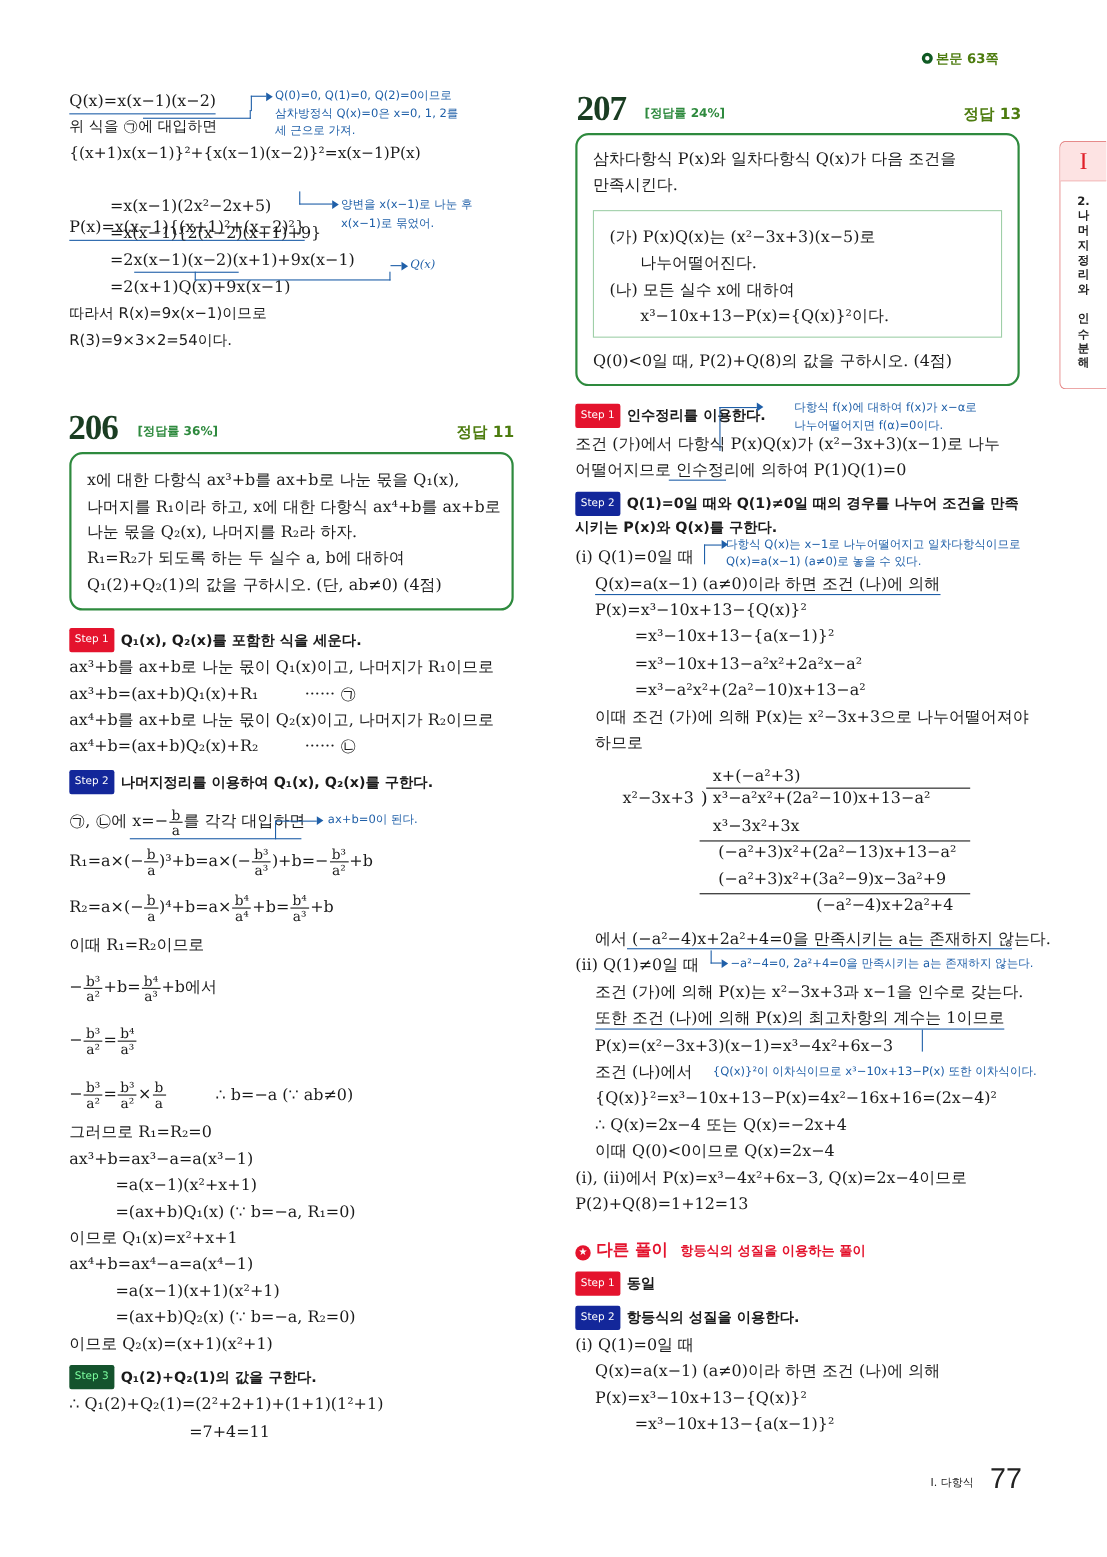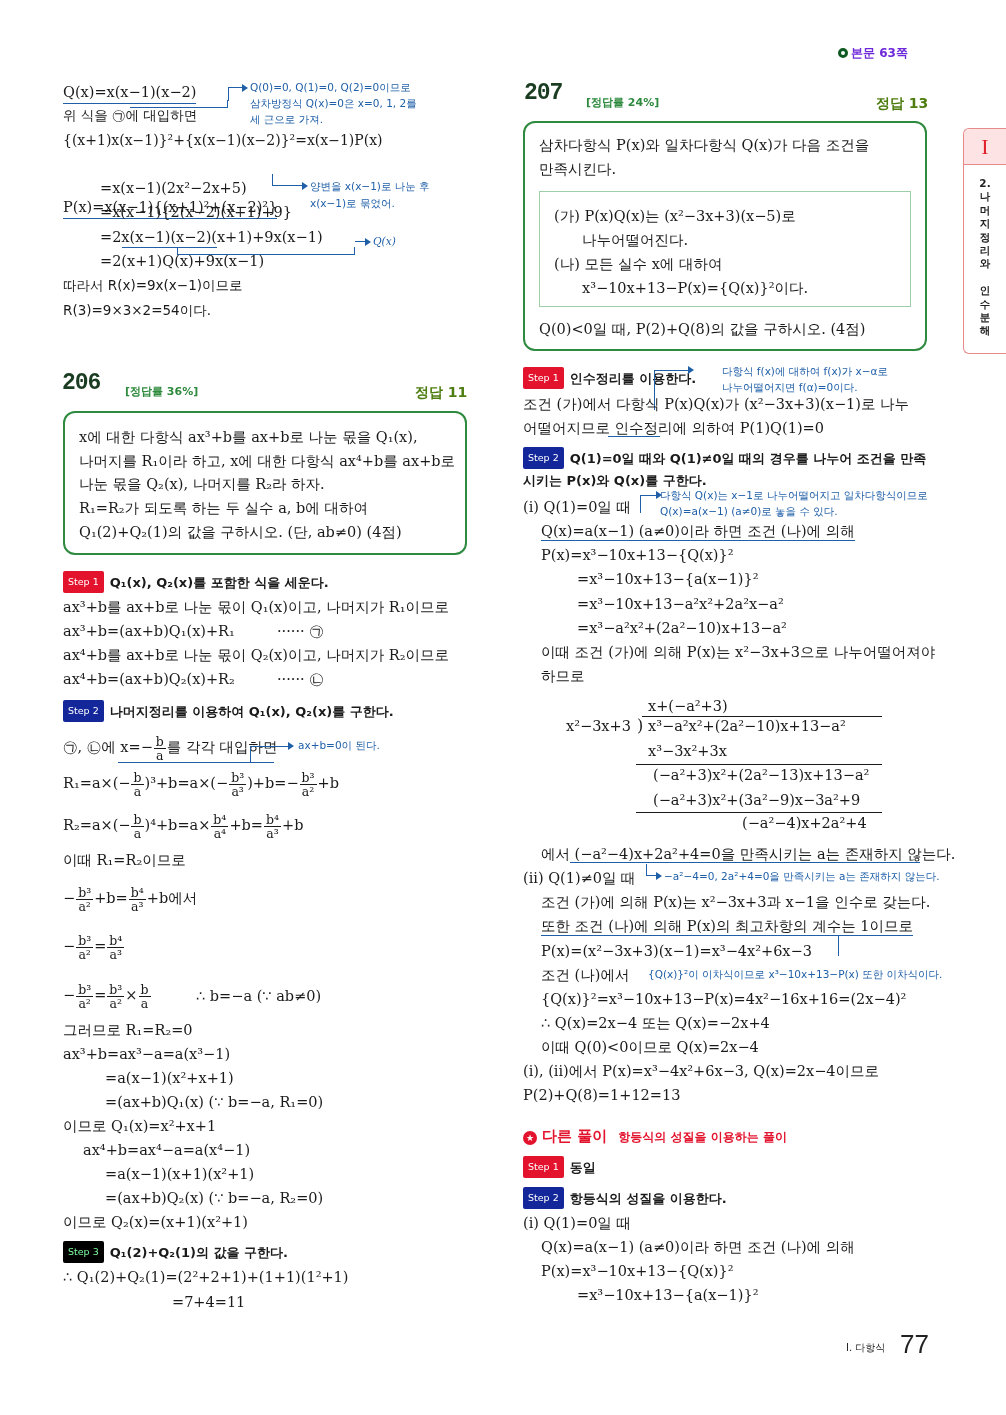--- a/index.html
+++ b/index.html
@@ -5,46 +5,46 @@
   * { box-sizing: border-box; margin: 0; padding: 0; }
   html, body { width: 1006px; height: 1415px; background: #ffffff; overflow: hidden; }
   body { position: relative; font-family: "DejaVu Serif", "Liberation Serif", serif; color: #1a1a1a; font-size: 14.5px; }
   .abs { position: absolute; }
   .sans { font-family: "DejaVu Sans", "Liberation Sans", sans-serif; }
   .line { position: absolute; white-space: nowrap; line-height: 20px; font-size: 14.5px; }
   .ul { border-bottom: 1.6px solid #1f5fa8; padding-bottom: 1px; }
   .note { position: absolute; color: #1f5fa8; font-family: "DejaVu Sans", sans-serif; font-size: 10.5px; line-height: 14px; white-space: nowrap; }
   .arrow { position: absolute; border-color: #1f5fa8; border-style: solid; border-width: 0; }
   .arrowhead { position: absolute; width: 0; height: 0; border-top: 4px solid transparent; border-bottom: 4px solid transparent; border-left: 6px solid #1f5fa8; }
-  .pnum { position: absolute; font-family: Liberation Mono, monospace; font-weight: bold; font-size: 23px; color: #1a3d22; letter-spacing: -1px; }
+  .pnum { position: absolute; font-family: Liberation Serif, serif; font-weight: bold; font-size: 32px; color: #1a3d22; letter-spacing: -1px; }
   .rate { position: absolute; font-family: "DejaVu Sans", sans-serif; font-size: 11px; color: #2e8a3e; font-weight: bold; }
   .answer { position: absolute; font-family: "DejaVu Sans", sans-serif; font-weight: bold; font-size: 14px; color: #4d7c0f; }
   .qbox { position: absolute; border: 2px solid #2e8a3e; border-radius: 12px; background: #fff; }
   .qline { position: absolute; white-space: nowrap; font-size: 14.5px; line-height: 20px; }
   .cond { position: absolute; border: 1.5px solid #9fcfa8; background: #fff; }
   .badge { display: inline-block; font-family: "DejaVu Sans", sans-serif; font-size: 9.5px; color: #fff; padding: 1px 5px; border-radius: 2px; margin-right: 6px; vertical-align: 2px; }
   .b-red { background: #e4132d; }
   .b-blue { background: #13279a; }
-  .b-green { background: #000000; color: #7dffa0; }
+  .b-green { background: #14532d; color: #7dffa0; }
   .steptitle { font-family: "DejaVu Sans", sans-serif; font-weight: bold; font-size: 13px; }
   .frac { display: inline-block; vertical-align: middle; text-align: center; font-size: 12.5px; line-height: 13px; margin: 0 1px; }
   .frac .n { display: block; border-bottom: 1px solid #1a1a1a; padding: 0 2px; }
   .frac .d { display: block; padding: 0 2px; }
   .side-tab { position: absolute; left: 963px; top: 128px; width: 43px; height: 226px; border: 1.5px solid #e68a8a; border-right: none; border-radius: 6px 0 0 6px; background: #fff; }
   .side-tab .head { height: 36px; background: #fde3e3; border-bottom: 1px solid #e68a8a; text-align: center; color: #e0202a; font-family: "Liberation Serif", serif; font-size: 22px; line-height: 36px; border-radius: 6px 0 0 0; }
   .side-tab .vtext { font-family: "DejaVu Sans", sans-serif; font-size: 10.5px; font-weight: bold; color: #222; text-align: center; line-height: 13.4px; padding-top: 12px; white-space: pre-line; }
   .alt-title { position: absolute; font-family: "DejaVu Sans", sans-serif; font-weight: bold; color: #e4132d; }
   .footer-chap { position: absolute; font-family: "DejaVu Sans", sans-serif; font-size: 10px; color: #222; }
   .footer-page { position: absolute; font-family: "Liberation Sans", sans-serif; font-size: 26px; color: #222; }
   .divbar { position: absolute; border-top: 1.5px solid #1a1a1a; }
 </style>
 </head>
 <body>
 
-<div class="abs sans" style="left:838px;top:45px;font-size:12px;font-weight:bold;color:#6d28d9;white-space:nowrap;">
+<div class="abs sans" style="left:838px;top:45px;font-size:12px;font-weight:bold;color:#4d7c0f;white-space:nowrap;">
   <span style="display:inline-block;width:10px;height:10px;border:3px solid #0f5a23;border-radius:50%;vertical-align:-1px;margin-right:3px;"></span><span>본문 63쪽</span>
 </div>
 
 <div class="side-tab">
   <div class="head">I</div>
   <div class="vtext">2.
 나
 머
 지
 정
@@ -137,21 +137,21 @@
 <div class="line" style="left:63px;top:980px;line-height:30px;">
   <span>−</span><span class="frac"><span class="n">b³</span><span class="d">a²</span></span><span>=</span><span class="frac"><span class="n">b³</span><span class="d">a²</span></span><span>×</span><span class="frac"><span class="n">b</span><span class="d">a</span></span>
 </div>
 <div class="line" style="left:196px;top:986px;">∴ b=−a (∵ ab≠0)</div>
 
 <div class="line" style="left:63px;top:1020px;">그러므로 R₁=R₂=0</div>
 <div class="line" style="left:63px;top:1044px;">ax³+b=ax³−a=a(x³−1)</div>
 <div class="line" style="left:105px;top:1068px;">=a(x−1)(x²+x+1)</div>
 <div class="line" style="left:105px;top:1092px;">=(ax+b)Q₁(x) (∵ b=−a, R₁=0)</div>
 <div class="line" style="left:63px;top:1116px;">이므로 Q₁(x)=x²+x+1</div>
-<div class="line" style="left:63px;top:1140px;margin-left:20px;">ax⁴+b=ax⁴−a=a(x⁴−1)</div>
+<div class="line" style="left:63px;top:1140px;">ax⁴+b=ax⁴−a=a(x⁴−1)</div>
 <div class="line" style="left:105px;top:1164px;">=a(x−1)(x+1)(x²+1)</div>
 <div class="line" style="left:105px;top:1188px;">=(ax+b)Q₂(x) (∵ b=−a, R₂=0)</div>
 <div class="line" style="left:63px;top:1212px;">이므로 Q₂(x)=(x+1)(x²+1)</div>
 
 <div class="line" style="left:63px;top:1241px;">
   <span class="badge b-green">Step 3</span><span class="steptitle">Q₁(2)+Q₂(1)의 값을 구한다.</span>
 </div>
 <div class="line" style="left:63px;top:1267px;">∴ Q₁(2)+Q₂(1)=(2²+2+1)+(1+1)(1²+1)</div>
 <div class="line" style="left:172px;top:1292px;">=7+4=11</div>
 

